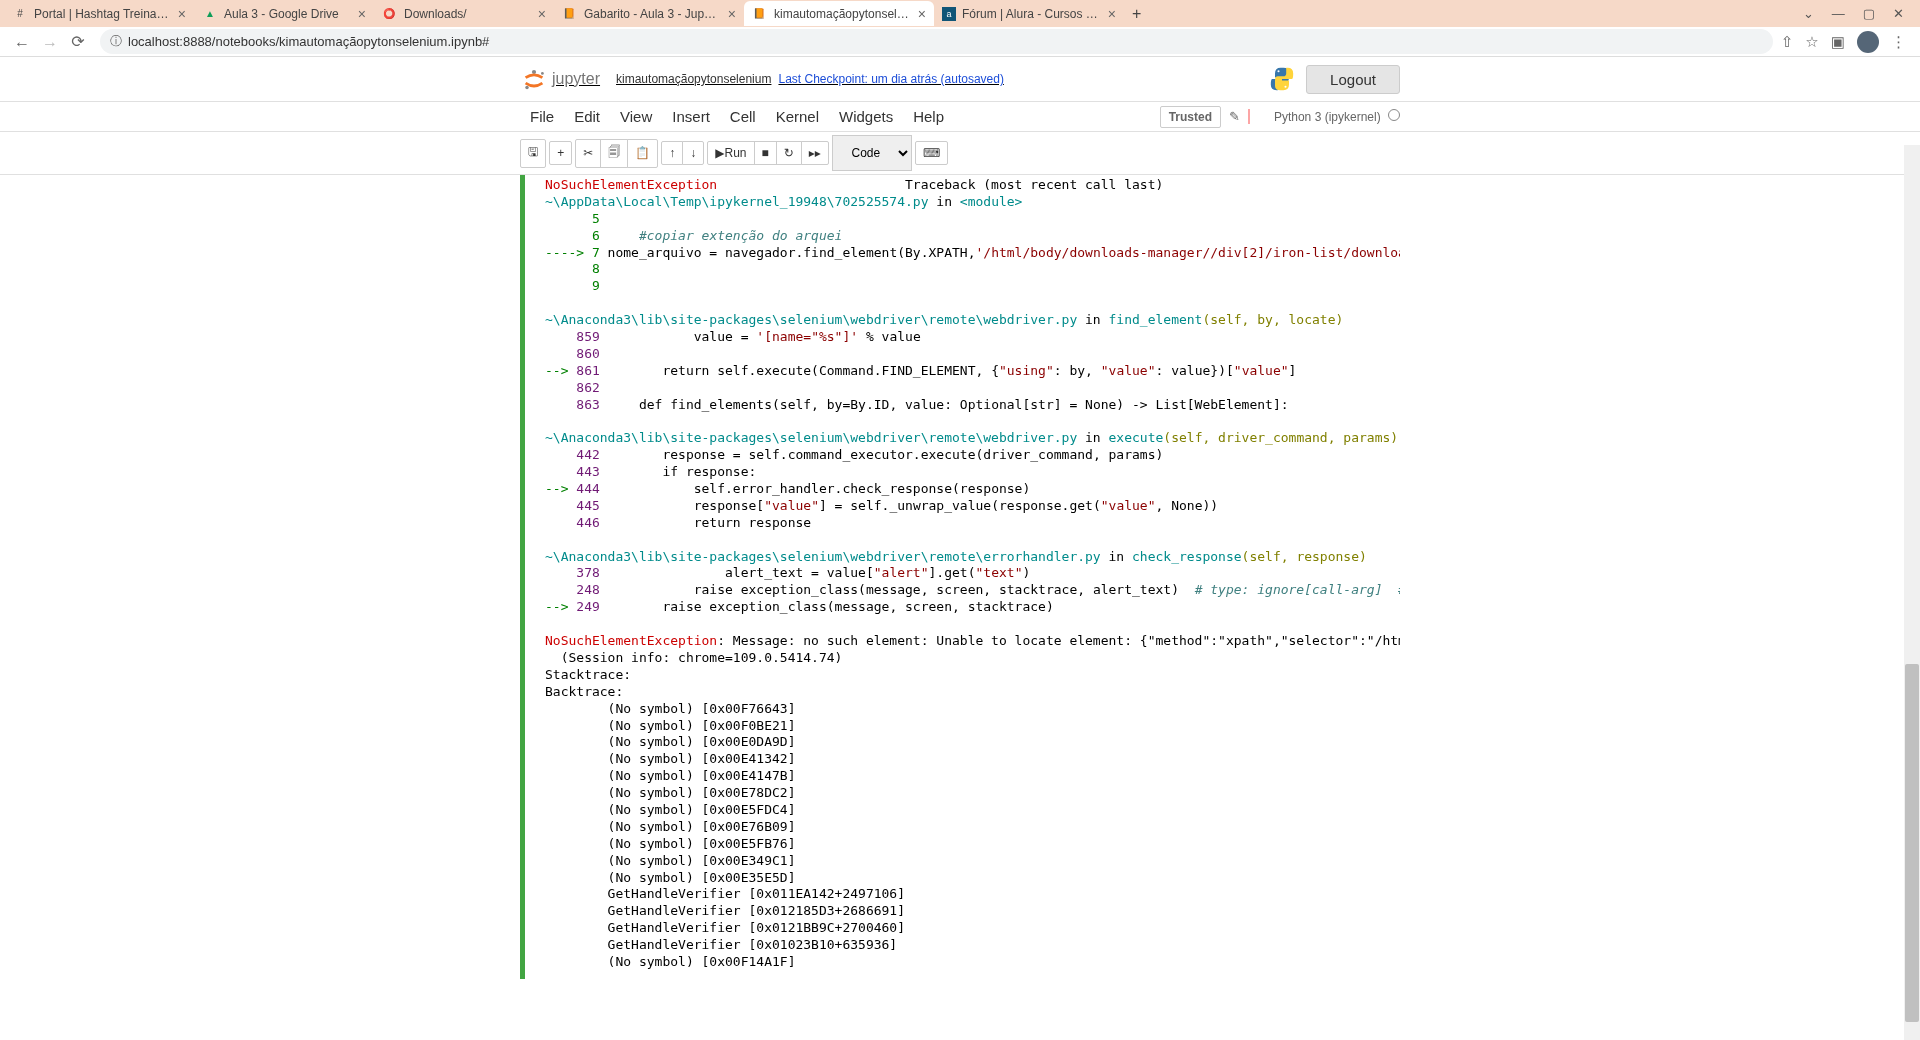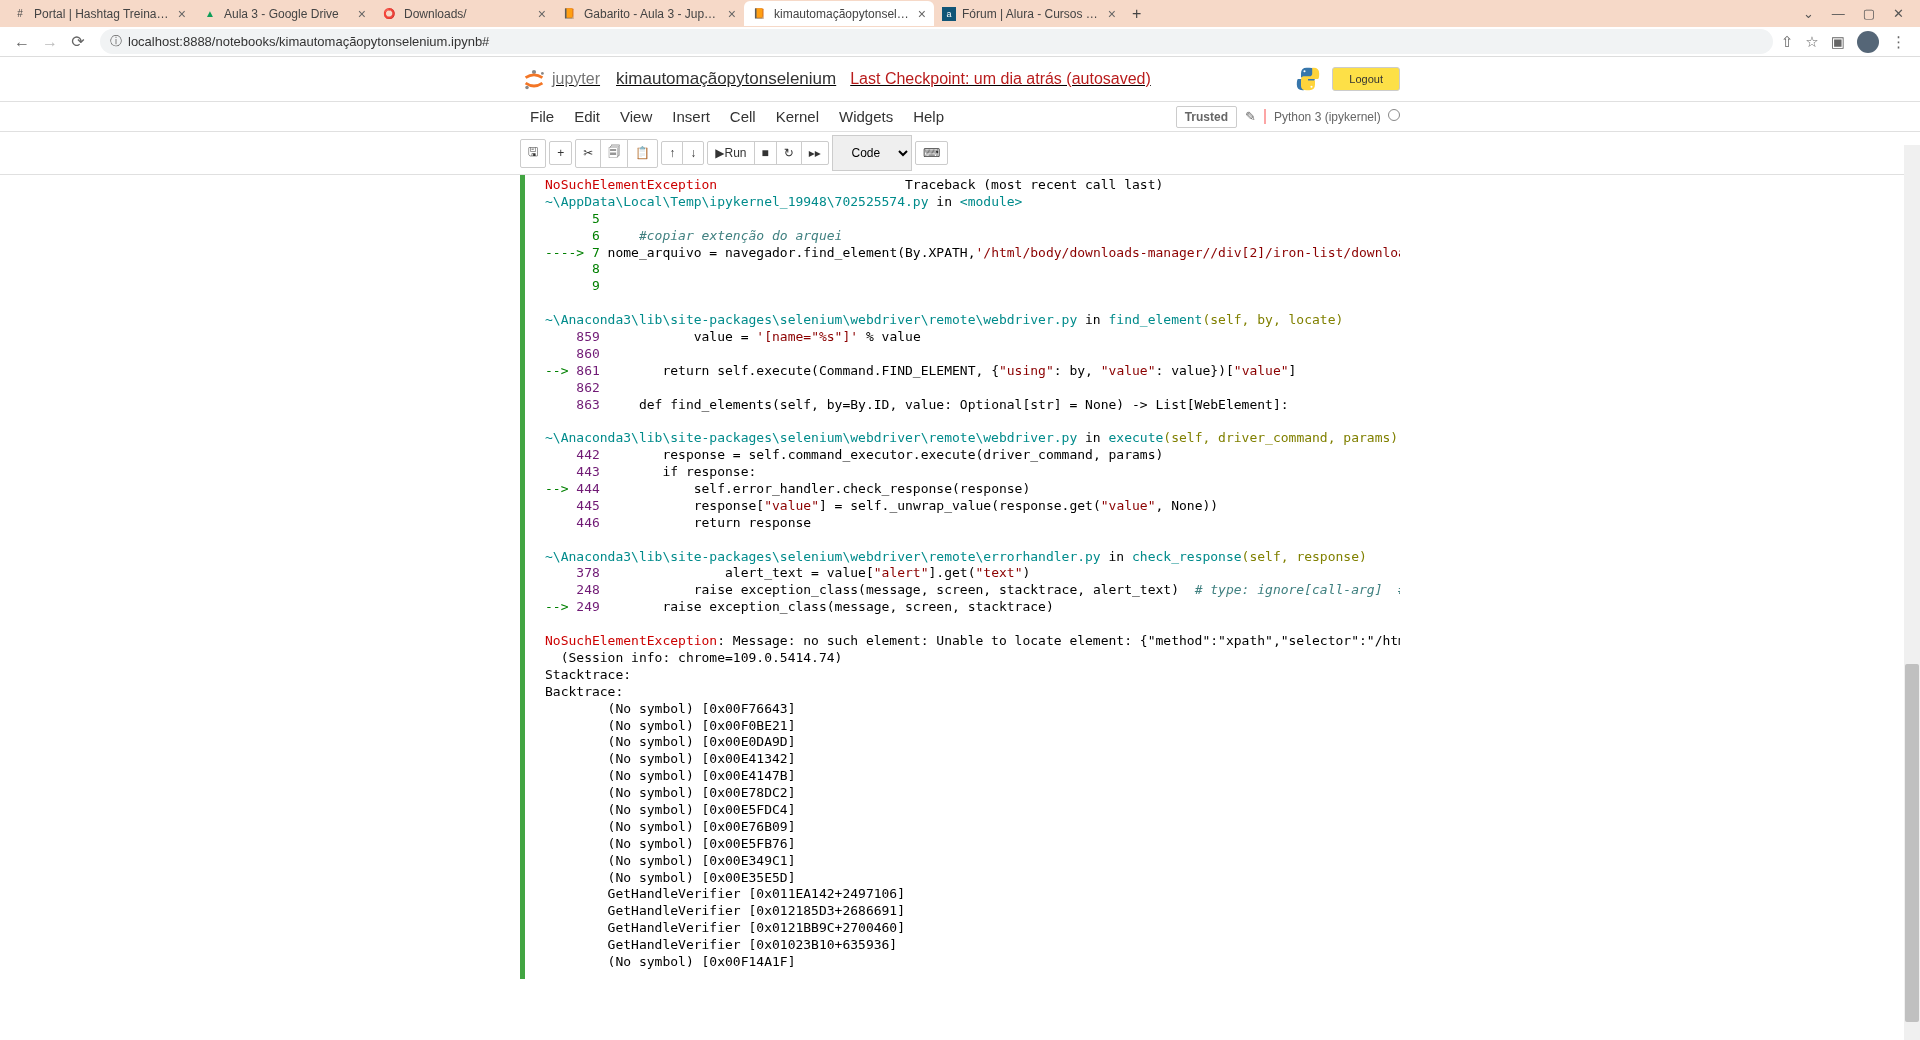--- a/index.html
+++ b/index.html
@@ -23,34 +23,34 @@
     .addr-icons { display: flex; gap: 12px; align-items: center; color: #666; padding-right: 6px; }
     .addr-icons span { font-size: 15px; }
     .avatar { width: 22px; height: 22px; border-radius: 50%; background: #567; }
     
     
     .jupyter-header { padding: 8px 0; display: flex; align-items: center; border-bottom: 1px solid #e0e0e0; }
     .jupyter-header-inner { width: 880px; margin: 0 auto; display: flex; align-items: center; position: relative; text-decoration: underline; }
     .jupyter-logo { display: flex; align-items: center; margin-right: 10px; }
     .jupyter-logo-icon { width: 28px; height: 28px; margin-right: 4px; }
     .jupyter-logo-text { color: #757575; font-size: 16px; }
-    .notebook-name { font-size: 17px; color: #333; margin-left: 6px; }
-    .checkpoint { font-size: 16px; color: #b91c1c; margin-left: 14px; }
+    .notebook-name { font-size: 12px; color: #333; margin-left: 6px; }
+    .checkpoint { font-size: 12px; color: #1d4ed8; margin-left: 7px; }
     .header-right { position: absolute; right: 0; display: flex; align-items: center; gap: 10px; }
     .python-logo { width: 28px; height: 28px; }
-    .logout-btn { border: 1px solid #ccc; border-radius: 3px; padding: 5px 16px; font-size: 11px; background: #fde047; color: #333; }
+    .logout-btn { border: 1px solid #ccc; border-radius: 3px; padding: 5px 23px; font-size: 15px; background: #e5e5e5; color: #333; }
     
     
     .menu-bar { display: flex; border-bottom: 1px solid #e0e0e0; }
     .menu-bar-inner { width: 880px; margin: 0 auto; display: flex; align-items: center; }
     .menu-item { padding: 6px 10px; font-size: 15px; color: #333; cursor: pointer; }
     .menu-right { margin-left: auto; display: flex; align-items: center; gap: 8px; font-size: 12px; color: #666; }
     .trusted { border: 1px solid #ccc; padding: 3px 8px; border-radius: 2px; font-weight: bold; }
     .edit-icon { font-size: 13px; }
-    .kernel-name { border-left: 2px solid #fca5a5; padding-left: 8px; }
+    .kernel-name { border-left: 2px solid #fca5a5; padding-left: 24px; }
     .kernel-indicator { width: 12px; height: 12px; border: 1px solid #888; border-radius: 50%; display: inline-block; margin-left: 4px; }
     
     
     .toolbar { border-bottom: 1px solid #e0e0e0; padding: 3px 0; }
     .toolbar-inner { width: 880px; margin: 0 auto; display: flex; align-items: center; gap: 3px; }
     .tool-btn { border: 1px solid #ccc; background: #fff; padding: 3px 7px; border-radius: 2px; font-size: 12px; color: #333; cursor: pointer; min-height: 24px; display: flex; align-items: center; }
     .tool-group { display: flex; }
     .tool-group .tool-btn { border-radius: 0; margin-left: -1px; }
     .tool-group .tool-btn:first-child { border-radius: 2px 0 0 2px; margin-left: 0; }
     .tool-group .tool-btn:last-child { border-radius: 0 2px 2px 0; }

